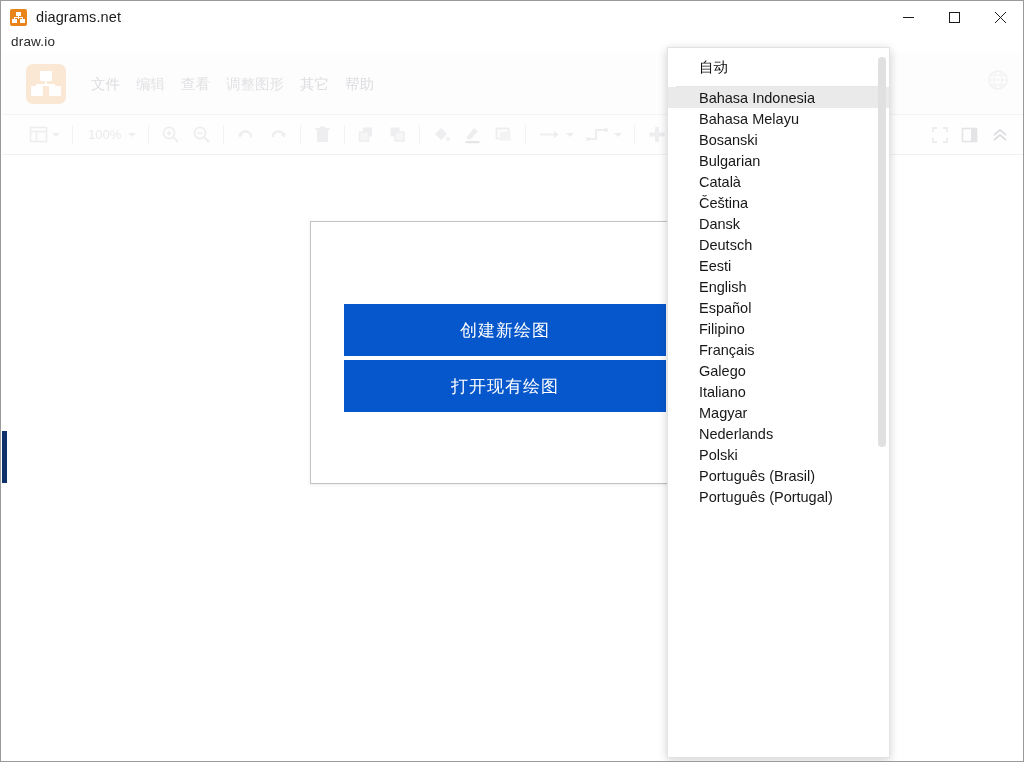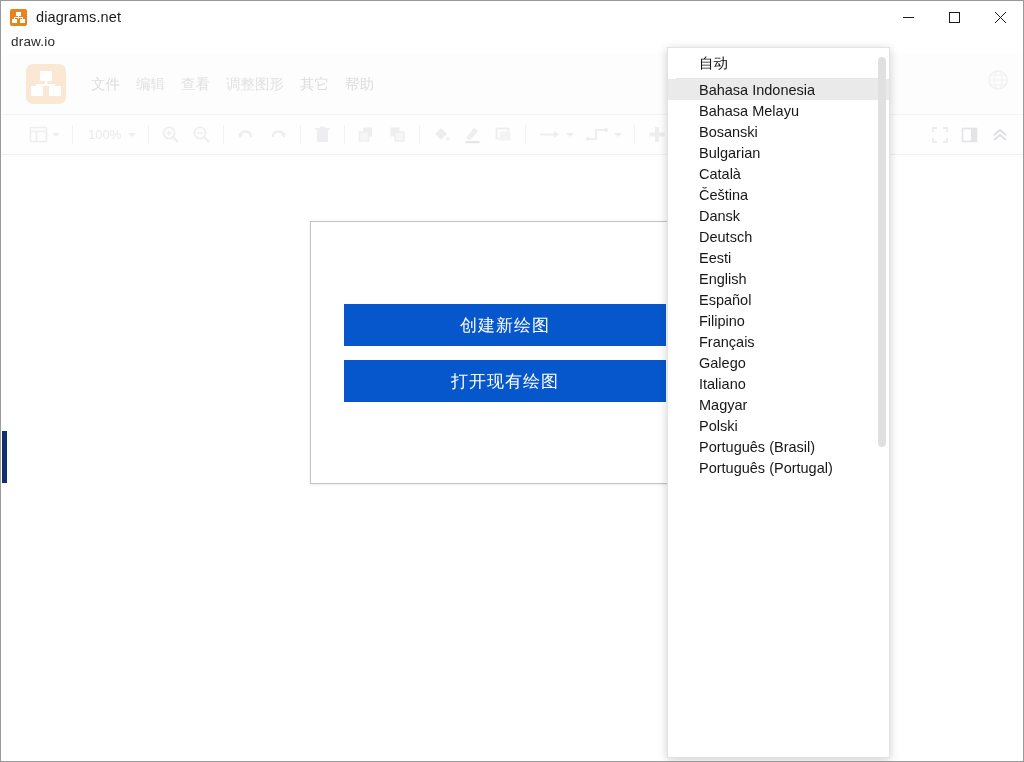--- a/index.html
+++ b/index.html
@@ -197,21 +197,21 @@
     width: 388px;
     height: 263px;
     background: #ffffff;
     border: 1px solid #c3c3c3;
     box-shadow: 0 1px 3px rgba(0,0,0,.08);
   }
   .dlg-btn {
     position: absolute;
     left: 33px;
     width: 322px;
-    height: 42px;
+    height: 52px;
     background: #0757cc;
     color: #ffffff;
     font-size: 17px;
     display: flex;
     align-items: center;
     justify-content: center;
     letter-spacing: 1px;
     border: none;
     font-family: "Liberation Sans", sans-serif;
   }
@@ -235,21 +235,21 @@
     left: 666px;
     top: 46px;
     width: 223px;
     height: 711px;
     background: #ffffff;
     border: 1px solid #e3e3e3;
     box-shadow: 0 2px 9px rgba(0,0,0,.19);
     overflow: hidden;
   }
   .lang-auto {
-    height: 30px;
+    height: 38px;
     display: flex;
     align-items: center;
     padding-left: 31px;
     font-size: 14.5px;
     color: #111111;
   }
   .lang-sep {
     height: 1px;
     background: #e6e6e6;
     margin: 0 8px 0 8px;
@@ -530,20 +530,21 @@
       <div class="lang-item">Dansk</div>
       <div class="lang-item">Deutsch</div>
       <div class="lang-item">Eesti</div>
       <div class="lang-item">English</div>
       <div class="lang-item">Español</div>
       <div class="lang-item">Filipino</div>
       <div class="lang-item">Français</div>
       <div class="lang-item">Galego</div>
       <div class="lang-item">Italiano</div>
       <div class="lang-item">Magyar</div>
+      <div class="lang-item">Nederlands</div>
       <div class="lang-item">Polski</div>
       <div class="lang-item">Português (Brasil)</div>
       <div class="lang-item">Português (Portugal)</div>
     </div>
     <div class="scrollbar-track">
       <div class="scrollbar-thumb"></div>
     </div>
   </div>
 
 </div>

